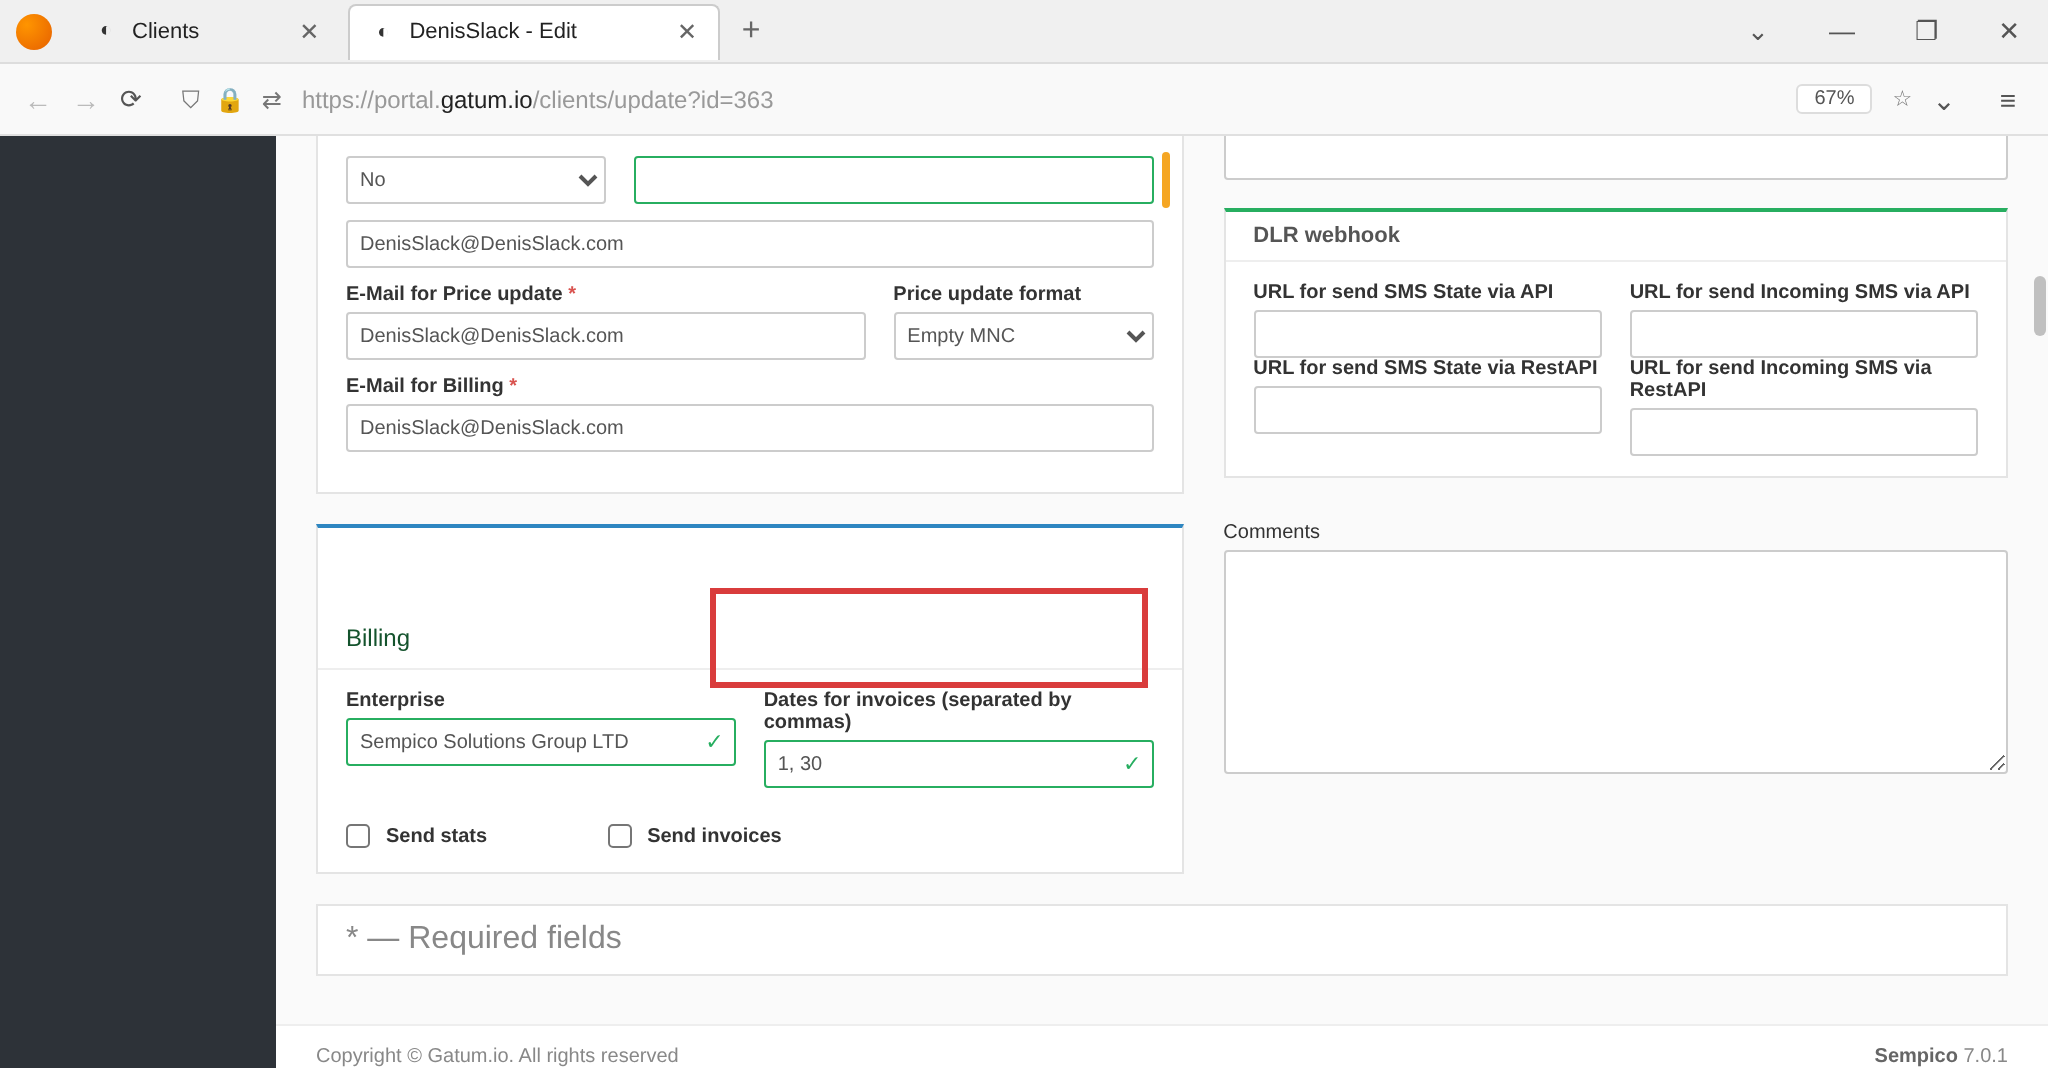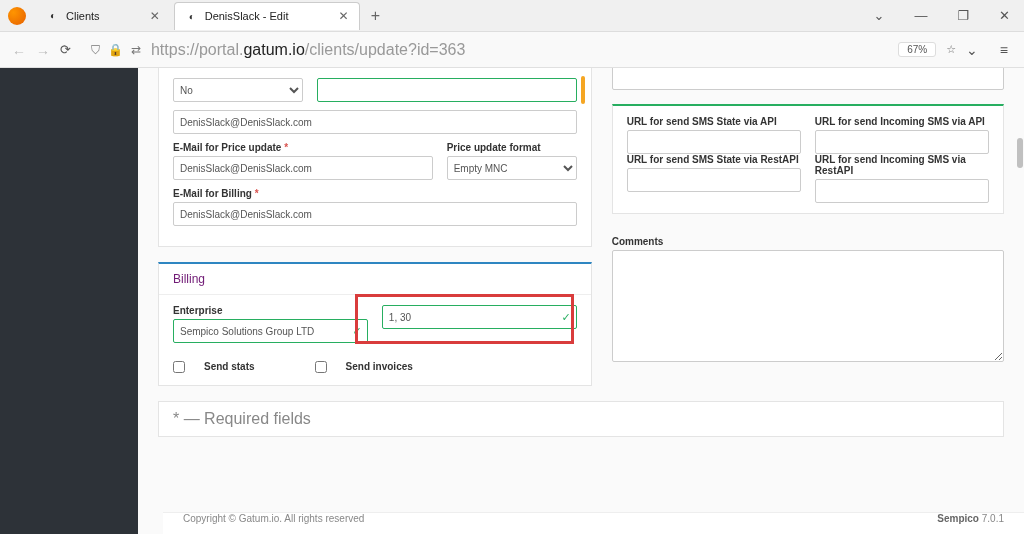--- a/index.html
+++ b/index.html
@@ -14,21 +14,21 @@
 .browser-tab .close { margin-left: 50px; font-size: 12px; color: #666; }
 .browser-tab.active { background: #fff; border: 1px solid #ccc; border-bottom: none; border-radius: 4px 4px 0 0; }
 .tab-new { width: 24px; text-align: center; color: #666; font-size: 16px; }
 .tabstrip-right { margin-left: auto; display: flex; gap: 30px; padding-right: 14px; color: #555; font-size: 13px; }
 
 .toolbar { height: 36px; background: #f9f9f9; border-bottom: 1px solid #e0e0e0; display: flex; align-items: center; padding: 0 12px; gap: 10px; }
 .toolbar .nav-arrow { color: #bbb; font-size: 14px; }
 .toolbar .reload { color: #555; font-size: 13px; }
 .urlbar { flex: 1; display: flex; align-items: center; margin: 0 10px; }
 .urlbar .sec-icons { display: flex; gap: 8px; color: #777; font-size: 12px; margin-right: 10px; }
-.urlbar .url { font-size: 16px; color: #999; }
+.urlbar .url { font-size: 12px; color: #999; }
 .urlbar .url .domain { color: #222; }
 .toolbar .zoom { border: 1px solid #ddd; border-radius: 3px; padding: 1px 8px; font-size: 10px; color: #555; background:#fff; }
 .toolbar .right-icons { display: flex; gap: 22px; color: #555; font-size: 14px; padding-right: 4px; }
 
 
 .viewport { flex: 1; display: flex; overflow: hidden; position: relative; }
 .sidebar-dark { width: 138px; background: #2d3238; height: 100%; }
 .content-scroll { flex: 1; background: #fafafa; position: relative; overflow-y: hidden; }
 .content-inner { padding: 0 20px; }
 
@@ -55,36 +55,36 @@
 .valid-wrap .chk { position: absolute; right: 6px; top: 50%; transform: translateY(-50%); color: #27ae60; font-size: 11px; }
 .resizable-bar { position:absolute; right:-8px; top:-2px; width:4px; height:28px; background:#f5a623; border-radius:2px; }
 
 .row2 { display: flex; gap: 14px; }
 .row2 .half { flex: 1; }
 
 .section-head { font-size: 11px; font-weight: 600; color: #555; padding: 6px 14px; border-bottom: 1px solid #eee; }
 .webhook-grid { display: grid; grid-template-columns: 1fr 1fr; gap: 0 14px; padding: 10px 14px; }
 .webhook-grid label { font-size: 10px; font-weight: 600; color: #333; margin-bottom: 3px; display: block; }
 
-.billing-head { font-size: 12px; color: #701a75; padding: 8px 14px; border-bottom: 1px solid #eee; }
+.billing-head { font-size: 12px; color: #14532d; padding: 8px 14px; border-bottom: 1px solid #eee; margin-top: 40px; }
 .highlight-box { border: 3px solid #d93c3c; padding: 2px; position: absolute; pointer-events: none; }
 
 .chk-row { display: flex; gap: 60px; padding-top: 10px; }
-.chk-row label { font-size: 10px; font-weight: 600; color: #333; display: inline-flex; gap: 19px; }
+.chk-row label { font-size: 10px; font-weight: 600; color: #333; display: inline-flex; align-items: center; gap: 8px; }
 .chk-row input { width: 12px; height: 12px; }
 
 .comments-area { width: 100%; height: 112px; border: 1px solid #ccc; border-radius: 2px; resize: both; font-size: 10px; padding: 4px 6px; }
-.comments-label { font-size:10px; font-weight:700; color:#333; margin-bottom:3px; display:block; }
+.comments-label { font-size:10px; font-weight:400; color:#333; margin-bottom:3px; display:block; }
 
 .note-bar { background: #fff; border: 1px solid #e4e4e4; padding: 8px 14px; font-size: 16px; color: #888; margin-bottom: 10px; }
 .action-row { display: flex; gap: 8px; padding-bottom: 12px; }
 .btn { height: 26px; padding: 0 14px; border-radius: 2px; font-size: 11px; border: 1px solid #ccc; background: #fff; color: #555; cursor: pointer; }
 .btn.primary { background: #27ae60; border-color: #27ae60; color: #fff; }
 
-.footer { position: absolute; bottom: 0; left: 138px; right: 0; height: 22px; background: #fff; border-top: 1px solid #eee; display: flex; align-items: flex-start; justify-content: space-between; padding: 0 20px; font-size: 10px; color: #888; margin-left: 25px; }
+.footer { position: absolute; bottom: 0; left: 138px; right: 0; height: 22px; background: #fff; border-top: 1px solid #eee; display: flex; align-items: flex-end; justify-content: space-between; padding: 0 20px; font-size: 10px; color: #888; }
 .footer .ver strong { color: #666; }
 .page-scrollbar { position:absolute; right:0; top:0; bottom:0; width:8px; }
 .page-scrollbar .thumb { position:absolute; right:1px; width:6px; background:#c0c0c0; border-radius:3px; }
 </style>
 </head>
 <body>
 
 <div class="browser">
 
   <div class="tabstrip">
@@ -180,20 +180,21 @@
               <div class="panel-body">
                 <div class="row2">
                   <div class="half fg">
                     <label>Enterprise</label>
                     <div class="valid-wrap">
                       <input class="ctrl valid" value="Sempico Solutions Group LTD" style="">
                       <span class="chk">✓</span>
                     </div>
                   </div>
                   <div class="half fg">
+                    <label>Dates for invoices (separated by commas)</label>
                     <div class="valid-wrap">
                       <input class="ctrl valid" value="1, 30" style="">
                       <span class="chk">✓</span>
                     </div>
                   </div>
                 </div>
                 <div class="chk-row">
                   <label>
                       <input type="checkbox" style=""> 
                       <span>Send stats</span>
@@ -205,20 +206,21 @@
                 </div>
               </div>
               <div class="highlight-box" style="left:196px; top:30px; width:219px; height:50px;"></div>
             </div>
           </div>
 
           <div class="col-right">
             <div class="ctrl" style="height:24px;margin-top:-2px;margin-bottom:14px;"></div>
 
             <div class="panel accent-green" style="margin-bottom:22px;">
+              <div class="section-head">DLR webhook</div>
               <div class="webhook-grid">
                 <div>
                   <label>URL for send SMS State via API</label>
                   <input class="ctrl" style="">
                 </div>
                 <div>
                   <label>URL for send Incoming SMS via API</label>
                   <input class="ctrl" style="">
                 </div>
                 <div>

